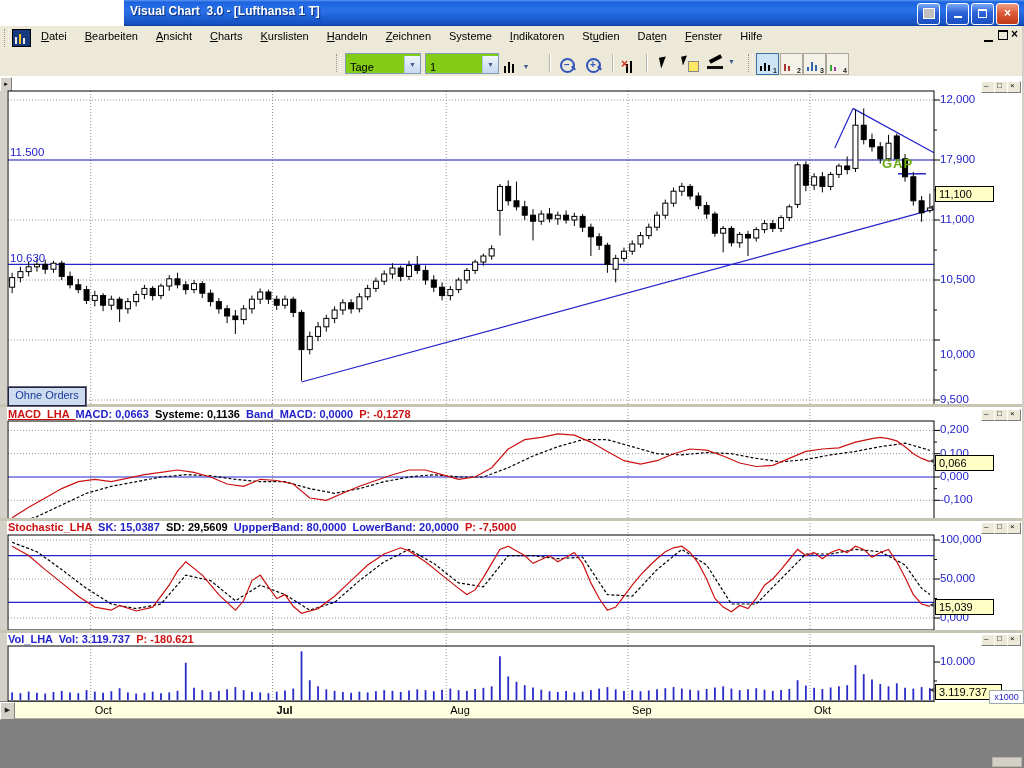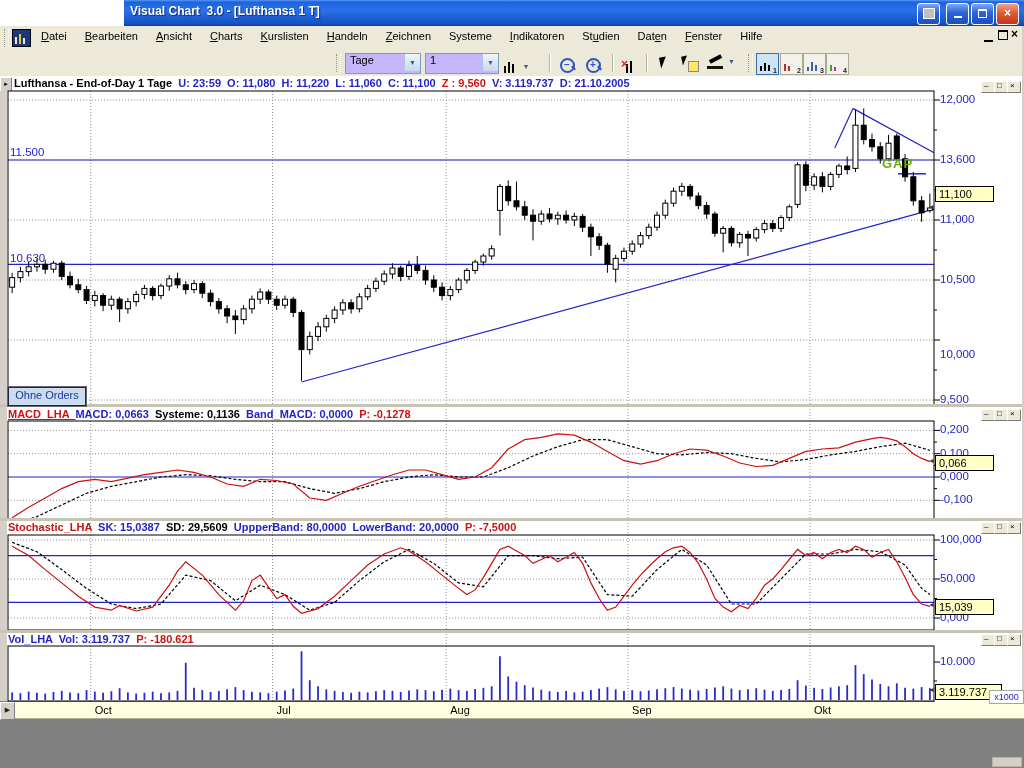--- a/index.html
+++ b/index.html
@@ -15,21 +15,21 @@
   #blank-corner{left:0;top:0;width:124px;height:26px;background:#ffffff}
   .tbtn{top:3px;width:21px;height:20px;border-radius:3px;border:1px solid #fff;
     background:linear-gradient(180deg,#7aa7f5,#2a62d8 45%,#1b4fc0);color:#fff;
     text-align:center;line-height:18px;font-size:12px;font-weight:bold}
   .tbtn.close{background:linear-gradient(180deg,#f0a088,#dd5b38 45%,#c03a18)}
   
   #menubar{left:0;top:26px;width:1024px;height:24px;background:#ece9d8;border-bottom:1px solid #e0dcc8}
   #toolbar{left:0;top:50px;width:1024px;height:26px;background:#ece9d8;border-bottom:1px solid #d8d4c0}
   .grip{width:3px;height:18px;border-left:1px dotted #9a968a;border-right:1px dotted #fff}
   .menu-item{display:inline-block;padding:4px 9px;font-size:11px;color:#000;cursor:default}
-  .combo{height:19px;background:#c4b5fd;border:1px solid #7f9db9;font-size:11px;display:flex;align-items:flex-start}
+  .combo{height:19px;background:#84cc16;border:1px solid #7f9db9;font-size:11px;display:flex;align-items:flex-end}
   .combo .val{flex:1;padding-left:4px}
   .combo .arrow{width:15px;height:17px;background:linear-gradient(#eef5fc,#c6d9f0);
      border-left:1px solid #b0c4de;color:#3a5a8c;font-size:7px;text-align:center;line-height:17px}
   .tico{width:22px;height:20px;text-align:center;line-height:20px;position:absolute;top:3px}
   .sep{width:1px;height:18px;background:#b8b4a4;border-right:1px solid #fff;position:absolute;top:4px}
   .winbtn4{width:21px;height:20px;border:1px solid #aca899;background:#f4f2e8;position:absolute;top:3px;font-size:7px}
   .winbtn4 .num{position:absolute;right:1px;bottom:0;font-size:7px;font-weight:bold;color:#222}
   .bars i{display:inline-block;width:2px;background:#000;margin:0 1px;vertical-align:bottom}
   
   #infobar{left:0;top:76px;width:1024px;height:15px;background:#fff;font-size:11px;font-weight:bold;white-space:pre}
@@ -139,21 +139,20 @@
       <span class="num">3</span>
     </span>
   <span class="winbtn4 abs" style="left:826px">
       <span class="bars" style="position:absolute;left:2px;bottom:3px"><i style="height:6px;background:#3a3"></i><i style="height:4px;background:#a3a"></i></span>
       <span class="num">4</span>
     </span>
 </div>
 
 <div id="infobar" class="abs">
   <span class="abs" style="left:0;top:1px;width:10px;height:13px;background:#d4d0c8;border:1px solid;border-color:#fff #808080 #808080 #fff;font-size:7px;line-height:11px;text-align:center">▸</span>
-  <span id="infobar-text" class="abs" style="left:14px;top:1px"><span style="color: rgb(0, 0, 0);">Lufthansa - End-of-Day 1 Tage  </span><span style="color: rgb(35, 35, 204);">U: 23:59  O: 11,080  H: 11,220  L: 11,060  C: 11,100  </span><span style="color: rgb(204, 17, 17);">Z : 9,560  </span><span style="color: rgb(35, 35, 204);">V: 3.119.737  D: 21.10.2005</span></span>
 </div>
 
 <div id="chartbg" class="abs"></div>
 <div id="leftedge" class="abs"></div>
 <div id="axisbg" class="abs"></div>
 <div id="rightedge" class="abs"></div>
 
 <div class="splitter" style="top:404px"></div>
 <div class="splitter" style="top:518px"></div>
 <div class="splitter" style="top:630px"></div>
@@ -162,21 +161,21 @@
 <div class="abs hdr" id="stoch-header" style="top:521px"><span style="color: rgb(204, 17, 17);">Stochastic_LHA  </span><span style="color: rgb(35, 35, 204);">SK: 15,0387  </span><span style="color: rgb(0, 0, 0);">SD: 29,5609  </span><span style="color: rgb(35, 35, 204);">UppperBand: 80,0000  </span><span style="color: rgb(35, 35, 204);">LowerBand: 20,0000  </span><span style="color: rgb(204, 17, 17);">P: -7,5000</span></div>
 <div class="abs hdr" id="vol-header" style="top:633px"><span style="color: rgb(35, 35, 204);">Vol_LHA  </span><span style="color: rgb(35, 35, 204);">Vol: 3.119.737  </span><span style="color: rgb(204, 17, 17); text-align: center;">P: -180.621</span></div>
 
 <div class="abs axlbl" style="left:10px;top:146px">11.500</div>
 <div class="abs axlbl" style="left:10px;top:252px">10.630</div>
 <div class="abs" id="gap-label" style="left:882px;top:156px">GAP</div>
 <div class="abs" id="ohne-orders">Ohne Orders</div>
 
 <div id="axis-main">
     <div class="axlbl" style="left: 940px; top: 93px;">12,000</div>
-    <div class="axlbl" style="left: 940px; top: 153px;">13,600</div>
+    <div class="axlbl" style="left: 940px; top: 153px;">17,900</div>
     <div class="axlbl" style="left: 940px; top: 213px;">11,000</div>
     <div class="axlbl" style="left: 940px; top: 273px;">10,500</div>
     <div class="axlbl" style="left: 940px; top: 348px;">10,000</div>
     <div class="axlbl" style="left: 940px; top: 393px;">9,500</div>
   </div>
 <div id="axis-macd">
     <div class="axlbl" style="left: 940px; top: 423.4px;">0,200</div>
     <div class="axlbl" style="left: 940px; top: 446.7px;">0,100</div>
     <div class="axlbl" style="left: 940px; top: 470px;">0,000</div>
     <div class="axlbl" style="left: 940px; top: 493.3px;">-0,100</div>
@@ -234,21 +233,21 @@
     <div class="pwin" style="left: 994px; top: 634px;">
       <b style="top:0px">□</b>
     </div>
     <div class="pwin" style="left: 1007px; top: 634px;">
       <b style="top:0px">×</b>
     </div>
   </div>
 
 <div id="monthbar" class="abs">
   <span id="mb-left" class="abs">▶</span>
-  <span id="months"><span class="month" style="left: 94.6786px;">Oct</span><span class="month" style="left: 276.571px;">Jul</span><span class="month" style="left: 450.196px;">Aug</span><span class="month" style="left: 632.089px;">Sep</span><span class="month" style="left: 813.982px;">Okt</span></span>
+  <span id="months"><span class="month" style="left: 94.6786px;">Oct</span><span class="month" style="left: 276.571px; font-weight: bold;">Jul</span><span class="month" style="left: 450.196px;">Aug</span><span class="month" style="left: 632.089px;">Sep</span><span class="month" style="left: 813.982px;">Okt</span></span>
 </div>
 
 <div id="workspace" class="abs"></div>
 <div id="resize-grip" class="abs"></div>
 
 <svg id="chart-svg" width="1024" height="768">
     <defs>
       <clipPath id="clipM">
         <rect x="8" y="421" width="926" height="98"></rect>
       </clipPath>

